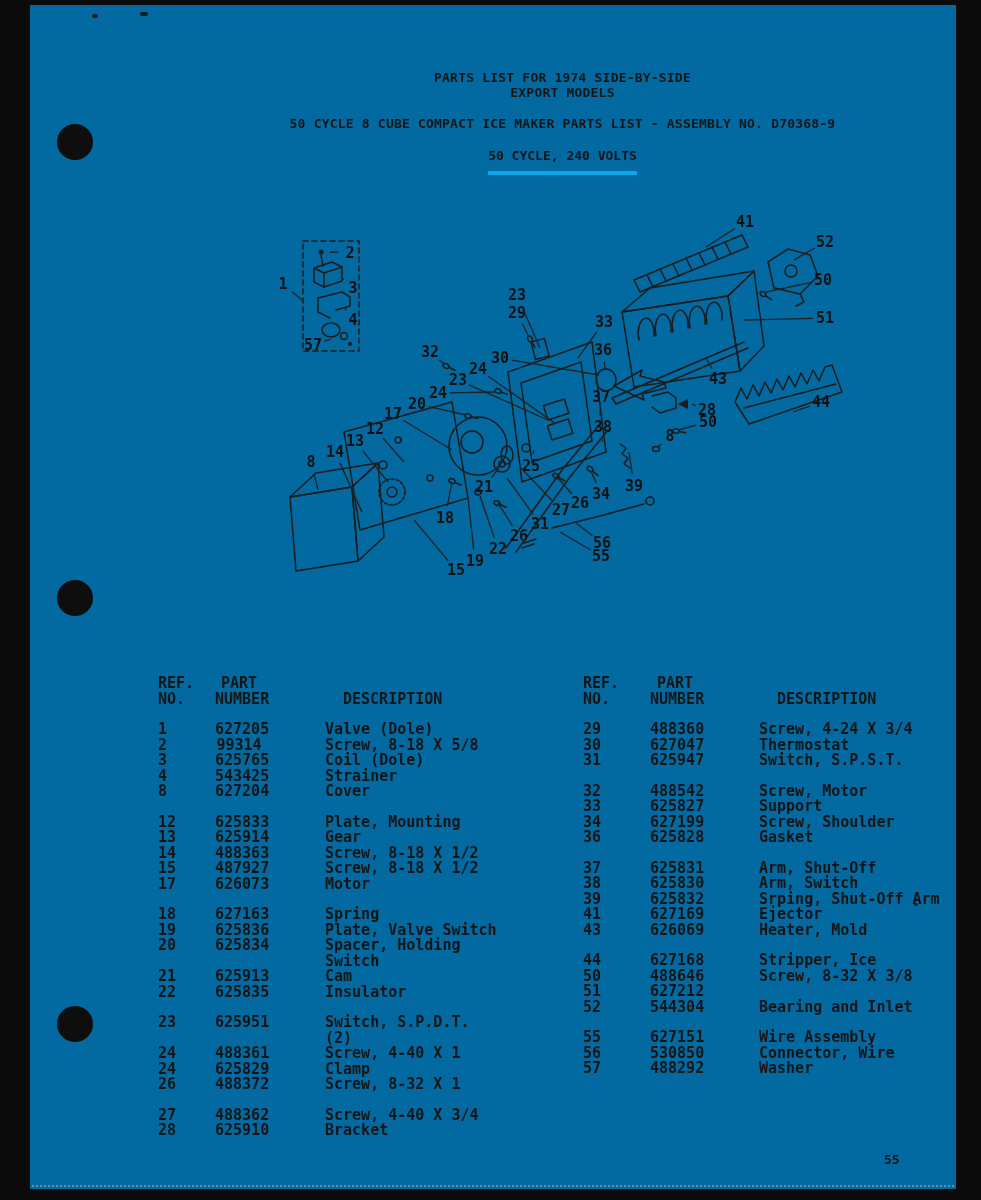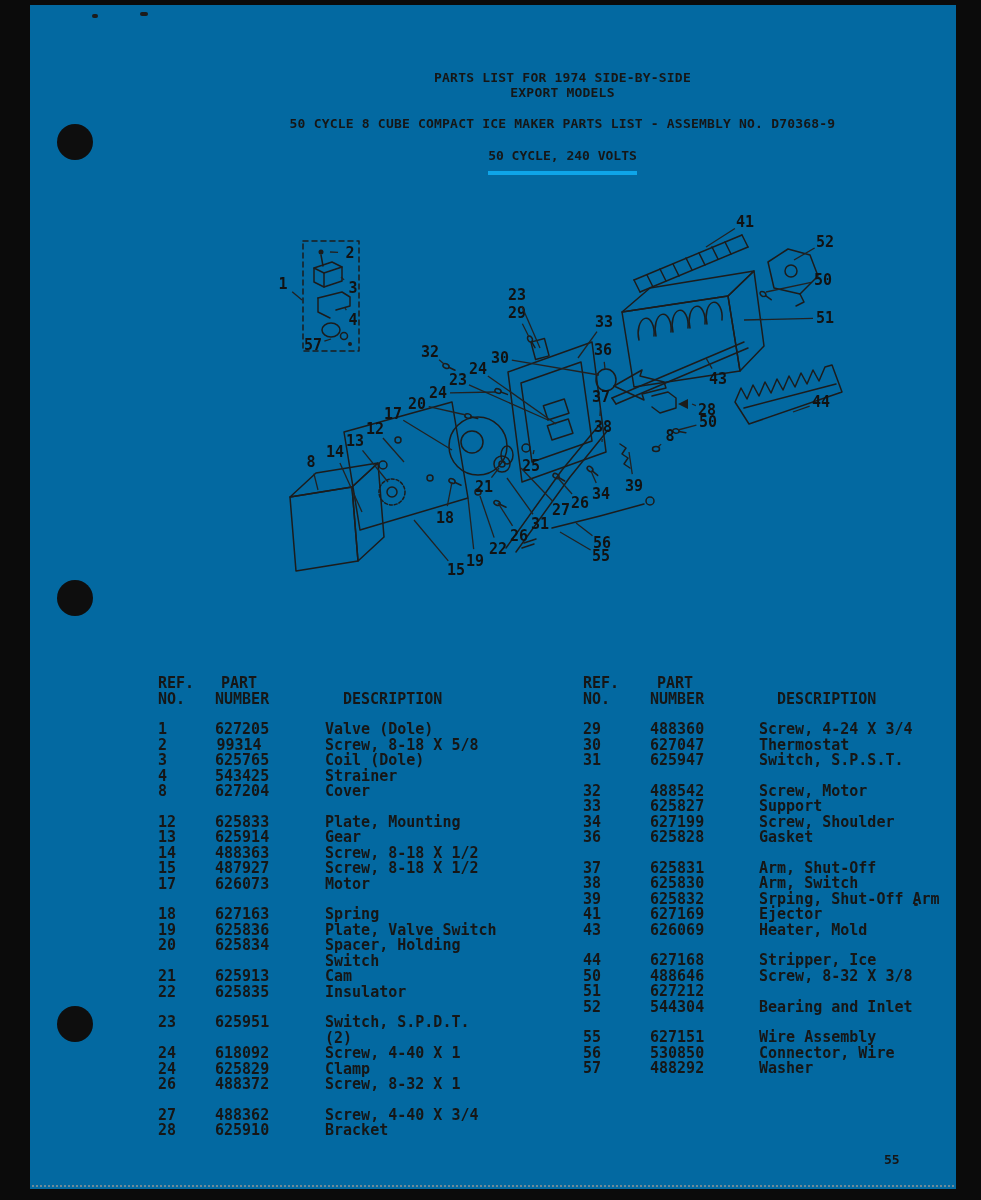--- a/index.html
+++ b/index.html
@@ -425,21 +425,21 @@
           </div>
         </div>
         <div class="tgroup">
           <div class="prow">
             <span class="c-ref">23</span>
             <span class="c-part">625951</span>
             <span class="c-desc">Switch, S.P.D.T. (2)</span>
           </div>
           <div class="prow">
             <span class="c-ref">24</span>
-            <span class="c-part">618092</span>
+            <span class="c-part">488361</span>
             <span class="c-desc">Screw, 4-40 X 1</span>
           </div>
           <div class="prow">
             <span class="c-ref">24</span>
             <span class="c-part">625829</span>
             <span class="c-desc">Clamp</span>
           </div>
           <div class="prow">
             <span class="c-ref">26</span>
             <span class="c-part">488372</span>

